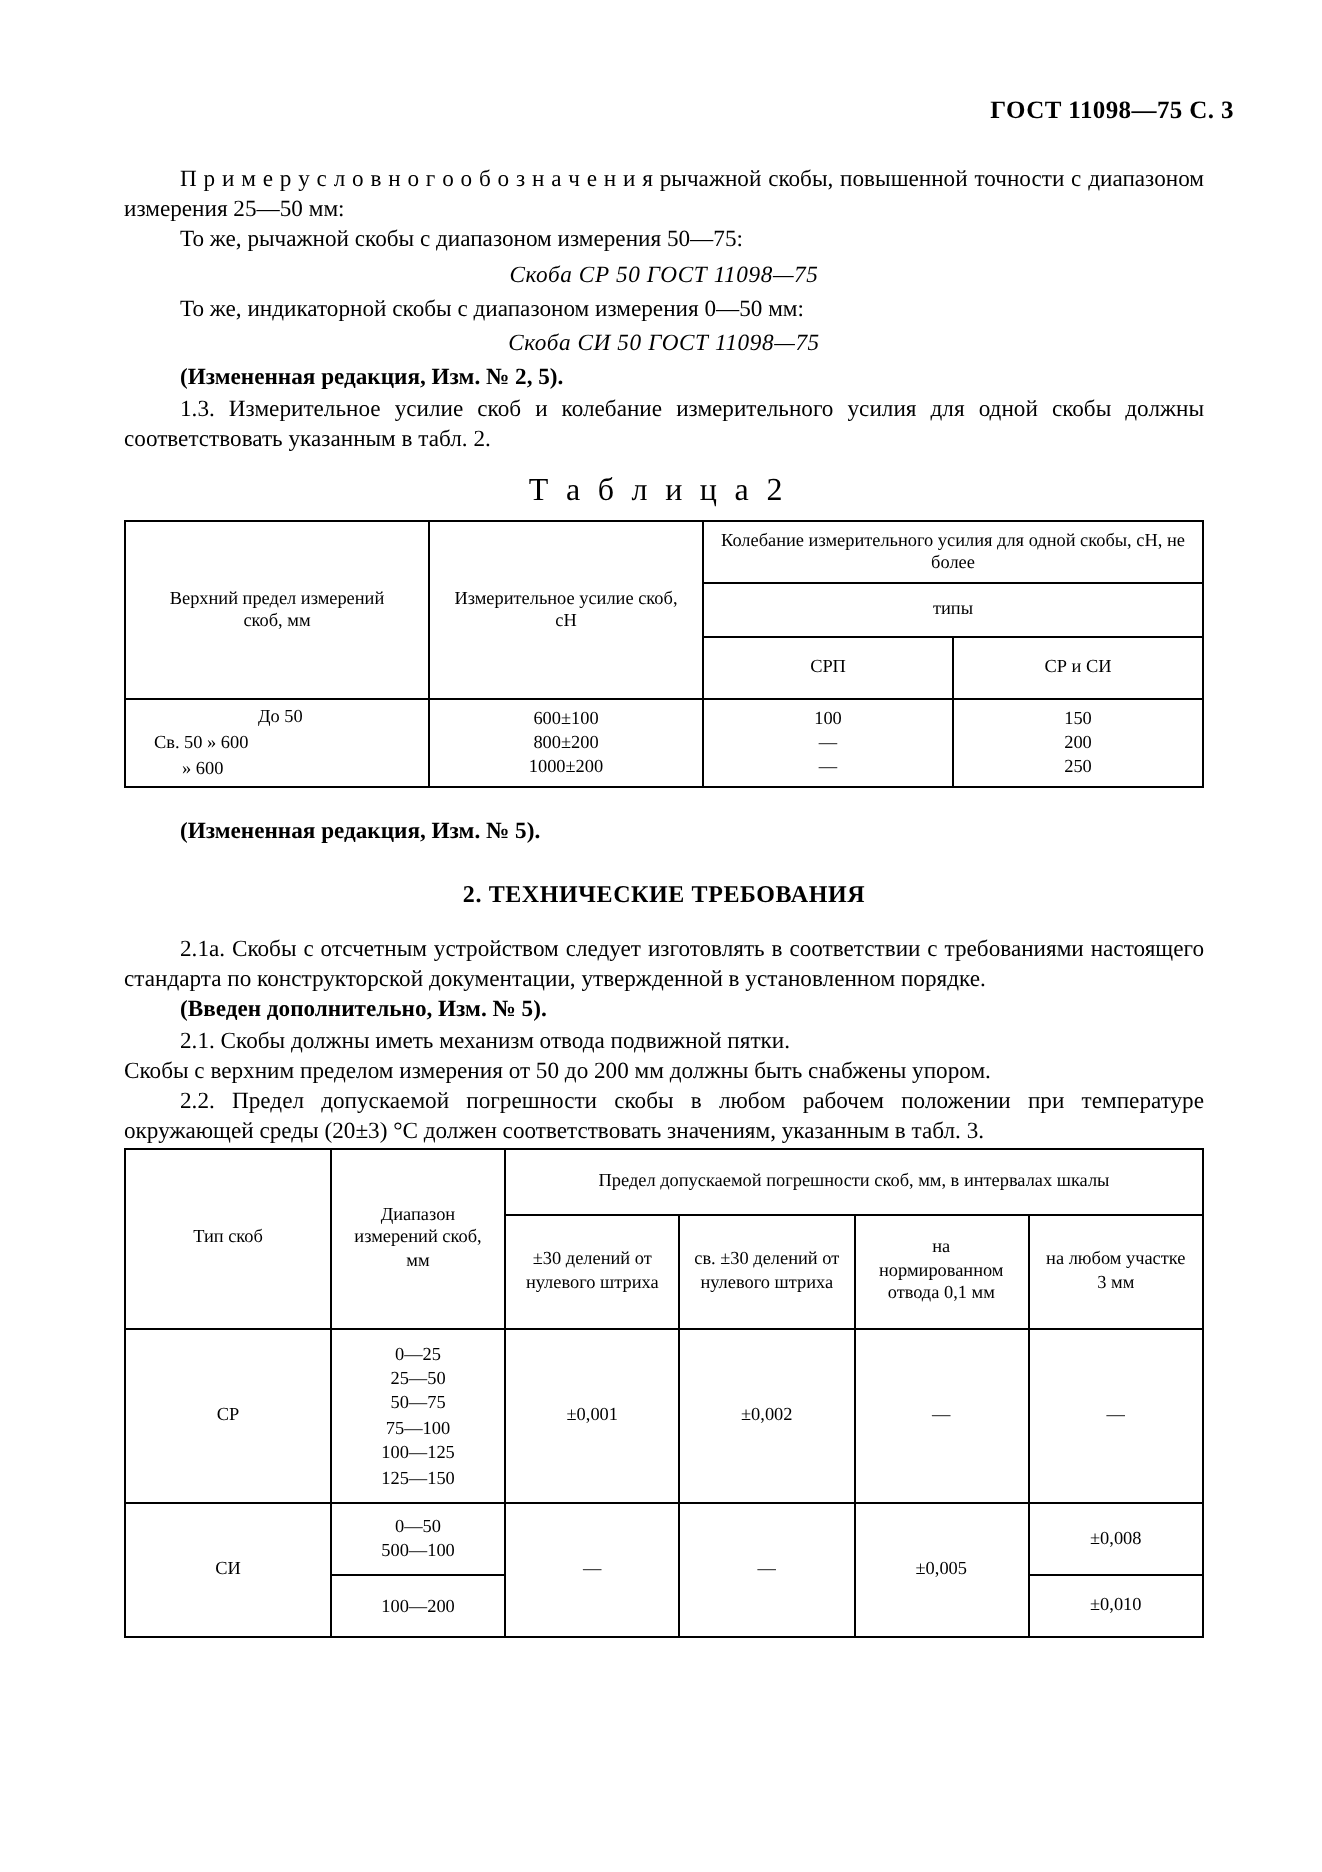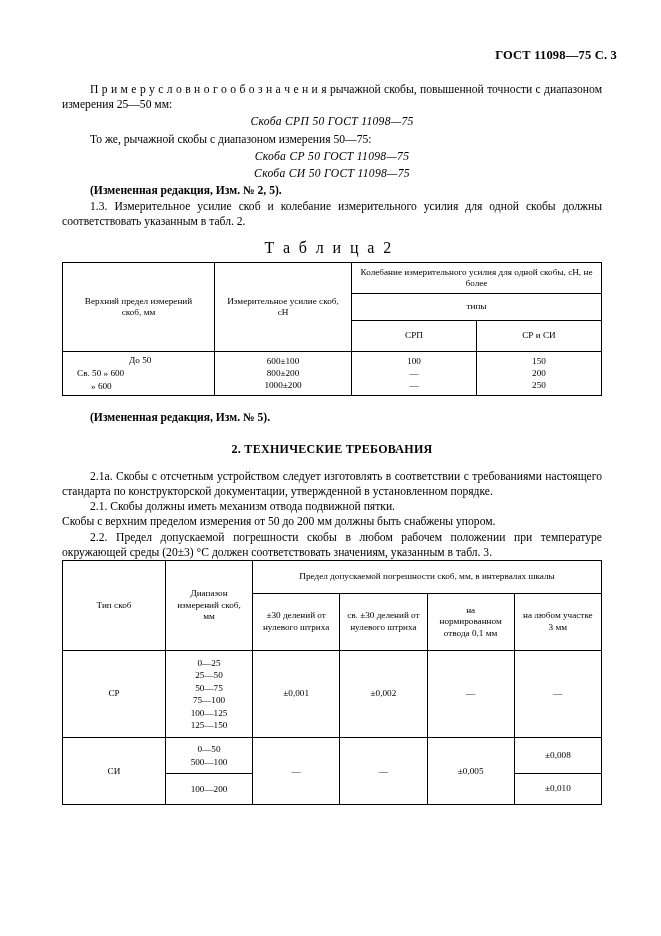--- a/index.html
+++ b/index.html
@@ -140,26 +140,26 @@
 <body>
 
 <div class="page">
 
   <div class="runhead">ГОСТ 11098—75 С. 3</div>
 
   <div class="body-col">
 
     <p class="para">П р и м е р   у с л о в н о г о   о б о з н а ч е н и я  рычажной скобы, повышенной точности с диапазоном измерения 25—50 мм:</p>
 
-    <p class="center-italic">Скоба СРП 50 ГОСТ 11098—75</p>
 
     <p class="para">То же, рычажной скобы с диапазоном измерения 50—75:</p>
 
     <p class="center-italic">Скоба СР 50 ГОСТ 11098—75</p>
 
+    <p class="para">То же, индикаторной скобы с диапазоном измерения 0—50 мм:</p>
 
     <p class="center-italic">Скоба СИ 50 ГОСТ 11098—75</p>
 
     <p class="bold-note">(Измененная редакция, Изм. № 2, 5).</p>
 
     <p class="para">1.3.  Измерительное усилие скоб и колебание измерительного усилия для одной скобы должны соответствовать указанным в табл. 2.</p>
 
     <div class="tbl-caption">Т а б л и ц а   2</div>
 
     <table class="gost t2">
@@ -202,20 +202,21 @@
         </tr>
       </tbody>
     </table>
 
     <p class="bold-note" style="margin-top:14px;">(Измененная редакция, Изм. № 5).</p>
 
     <h2 class="section">2. ТЕХНИЧЕСКИЕ ТРЕБОВАНИЯ</h2>
 
     <p class="para">2.1a.  Скобы с отсчетным устройством следует изготовлять в соответствии с требованиями настоящего стандарта по конструкторской документации, утвержденной в установленном порядке.</p>
 
+    <p class="bold-note">(Введен дополнительно, Изм. № 5).</p>
 
     <p class="para">2.1.  Скобы должны иметь механизм отвода подвижной пятки.</p>
 
     <p class="para noind">Скобы с верхним пределом измерения от 50 до 200 мм должны быть снабжены упором.</p>
 
     <p class="para">2.2.  Предел допускаемой погрешности скобы в любом рабочем положении при температуре окружающей среды (20±3) °С должен соответствовать значениям, указанным в табл. 3.</p>
 
 
     <table class="gost t3">
       <tbody>

